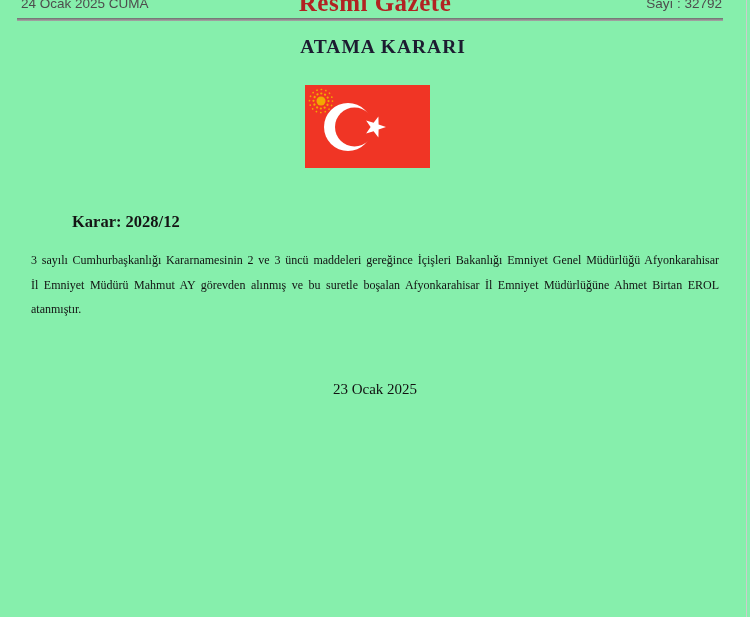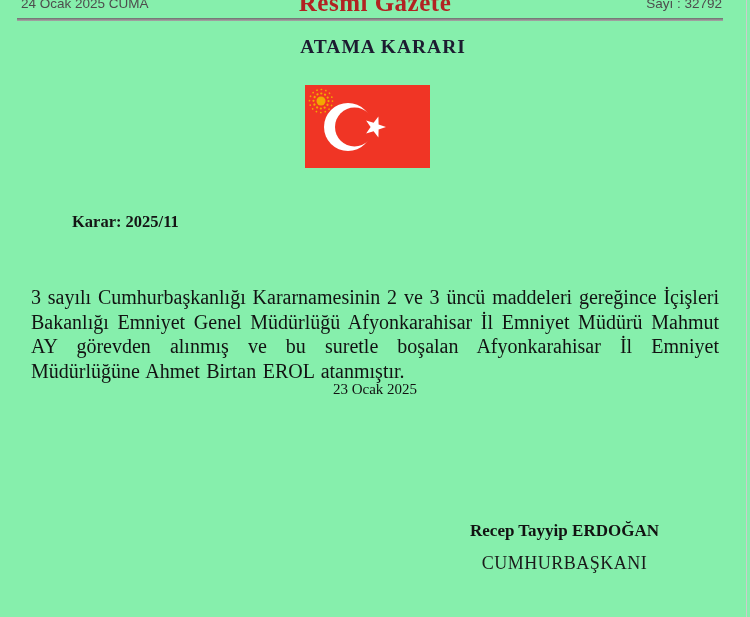--- a/index.html
+++ b/index.html
@@ -48,24 +48,23 @@
     text-decoration:underline;
     text-underline-offset:2px;
     white-space:nowrap;
   }
   .karar-line{
     position:absolute;left:72px;top:212px;
     font-size:16.5px;font-weight:bold;color:#141414;white-space:nowrap;
   }
   .body-par{
     position:absolute;left:31px;top:248px;width:688px;
-    font-size:20px;line-height:24.5px;
+    font-size:12px;line-height:24.5px;
     text-align:justify;color:#121212;
     word-spacing:1.5px;
-    margin-top:37px;
   }
   .decree-date{
     position:absolute;left:0;right:0;top:381px;
     text-align:center;font-size:15px;color:#121212;white-space:nowrap;
   }
   .signature{
     position:absolute;left:452px;top:521px;width:225px;
     text-align:center;
   }
   .sig-name{
@@ -102,24 +101,20 @@
       <polygon fill="#ffffff" points="73.4,31.5 73.6,39.4 81,42 73.6,44.6 73.4,52.5 68.6,46.2 61.1,48.5 65.6,42 61.1,35.5 68.6,37.8"></polygon>
 
       <g>
         <circle cx="16" cy="16" r="4.5" fill="#f2a900"></circle>
         <circle cx="16" cy="16" r="7.5" fill="none" stroke="#f2a900" stroke-width="2.2" stroke-dasharray="0.1 3.83" stroke-linecap="round"></circle>
         <circle cx="16" cy="16" r="11.5" fill="none" stroke="#f2a900" stroke-width="1.7" stroke-dasharray="0.1 4.42" stroke-linecap="round"></circle>
       </g>
     </svg>
   </div>
 
-  <div class="karar-line">Karar: 2025/11</div>
+  <div class="karar-line">Karar: 2028/12</div>
   <div class="body-par">3 sayılı Cumhurbaşkanlığı Kararnamesinin 2 ve 3 üncü maddeleri gereğince İçişleri Bakanlığı Emniyet Genel Müdürlüğü Afyonkarahisar İl Emniyet Müdürü Mahmut AY görevden alınmış ve bu suretle boşalan Afyonkarahisar İl Emniyet Müdürlüğüne Ahmet Birtan EROL atanmıştır.</div>
   <div class="decree-date">23 Ocak 2025</div>
 
-  <div class="signature">
-    <div class="sig-name">Recep Tayyip ERDOĞAN</div>
-    <div class="sig-title">CUMHURBAŞKANI</div>
-  </div>
 
   <div class="right-border"></div>
 
 </div>
 
 </body></html>

